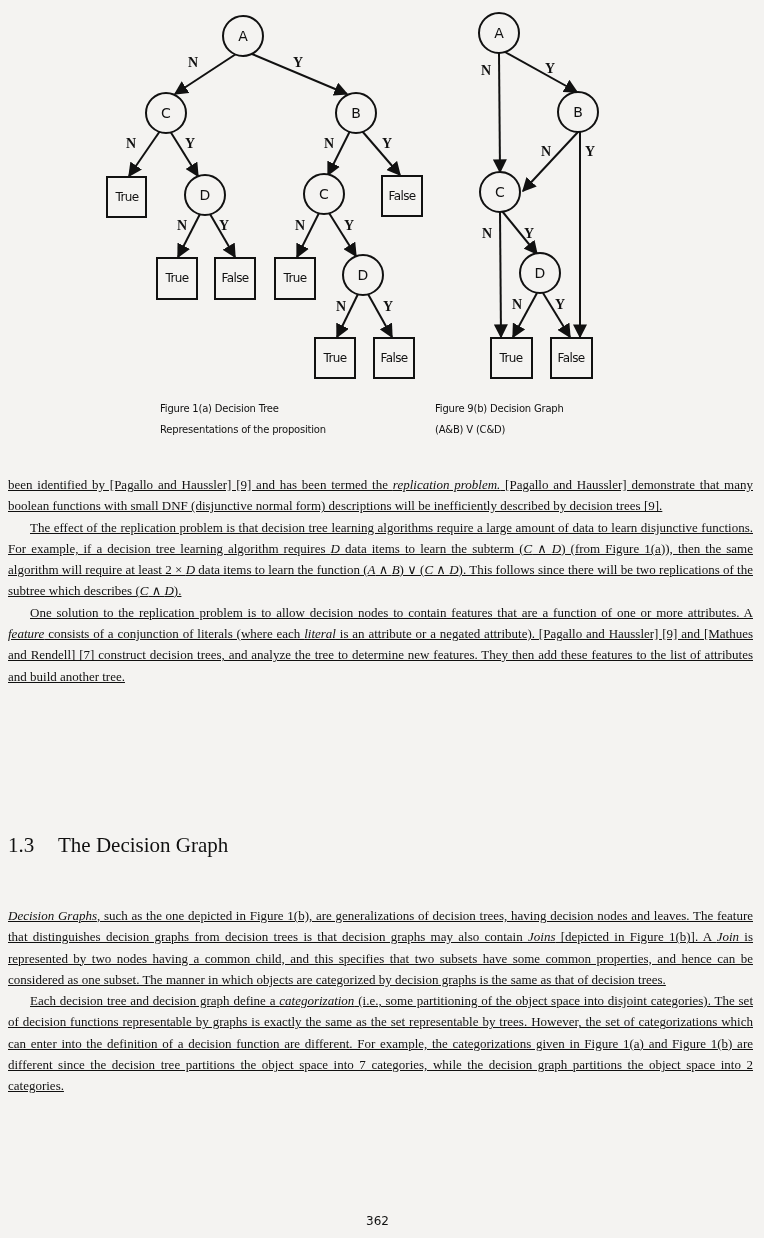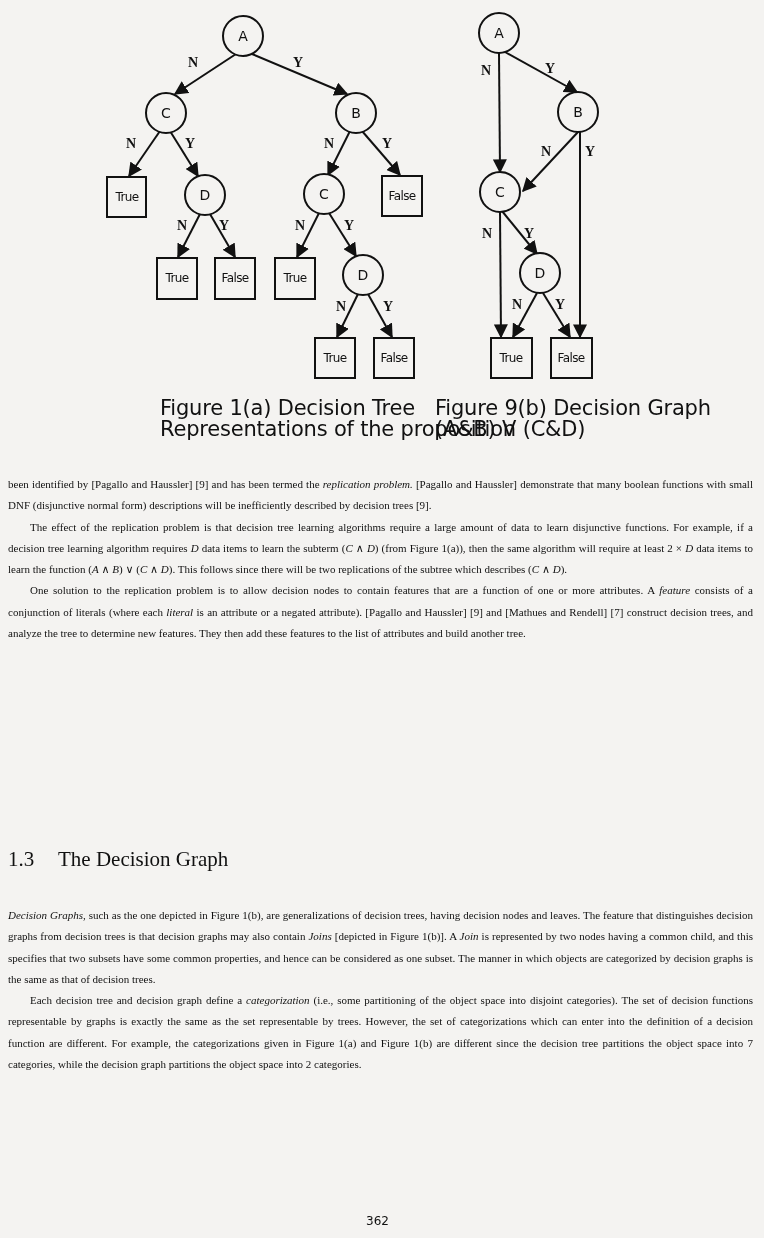--- a/index.html
+++ b/index.html
@@ -10,46 +10,46 @@
     overflow: hidden;
     color: #1a1a1a;
   }
   .figure {
     position: absolute; left: 0; top: 0; width: 764px; height: 460px;
   }
   .figure svg { position: absolute; left: 0; top: 0; }
   .caption {
     position: absolute;
     font-family: "DejaVu Sans", sans-serif;
-    font-size: 21px;
+    font-size: 10px;
     line-height: 21px;
     color: #111;
     letter-spacing: -0.2px;
   }
   .caption-a { left: 160px; top: 398px; }
   .caption-b { left: 435px; top: 398px; }
   .body-text {
     position: absolute;
     left: 8px; width: 745px;
     font-family: "Liberation Serif", serif;
-    font-size: 11px;
+    font-size: 13px;
     line-height: 21.3px;
     color: #111;
     text-align: justify;
+    text-decoration: underline;
   }
   .body-text p { margin: 0; }
   .body-text p.indent { text-indent: 22px; }
   .sec1 { top: 474px; }
   .heading {
     position: absolute; left: 8px; top: 833px;
     font-family: "Liberation Serif", serif;
     font-size: 21px;
     color: #111;
     white-space: pre;
-    margin-top: 14px;
   }
   .heading .num { display: inline-block; width: 50px; }
   .sec2 { top: 905px; }
   .sec2 p.indent { text-indent: 22px; }
   em { font-style: italic; }
   .page-number {
     position: absolute; left: 366px; top: 1214px;
     font-family: "DejaVu Sans", sans-serif;
     font-size: 12px; color: #111;
   }

